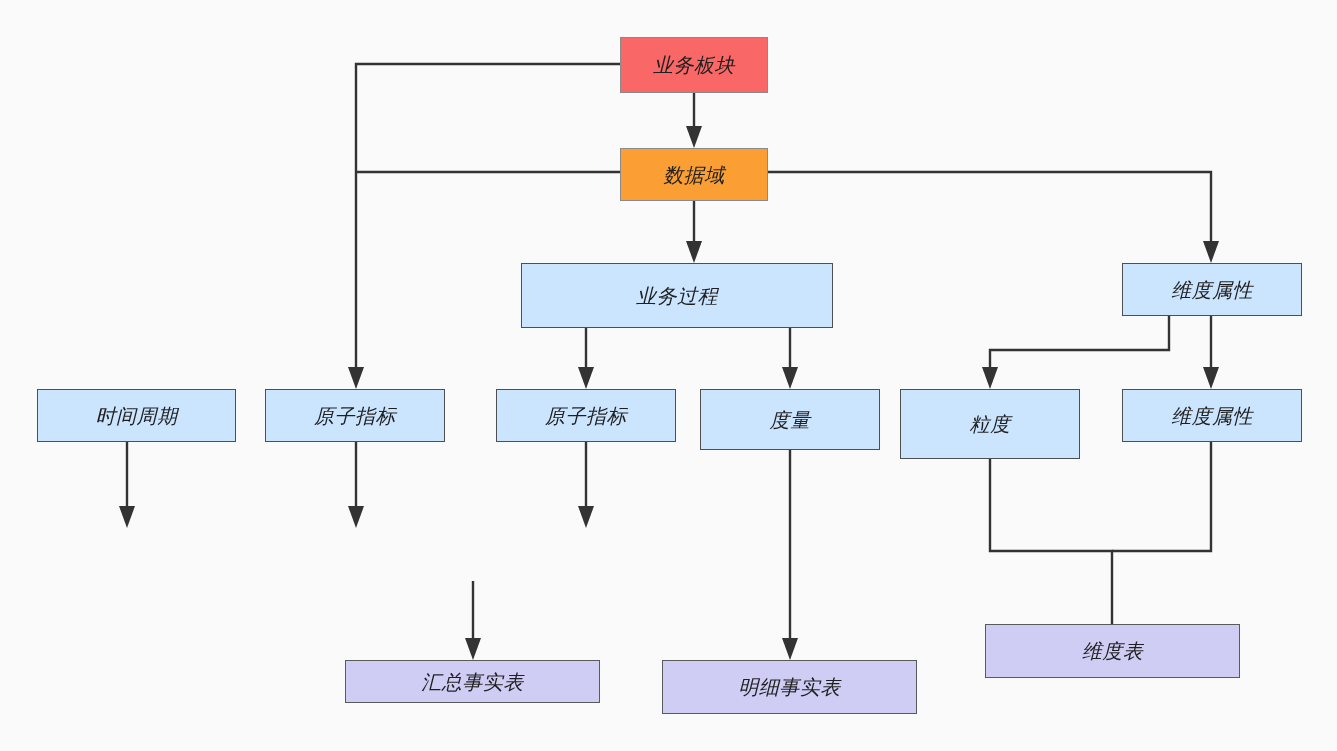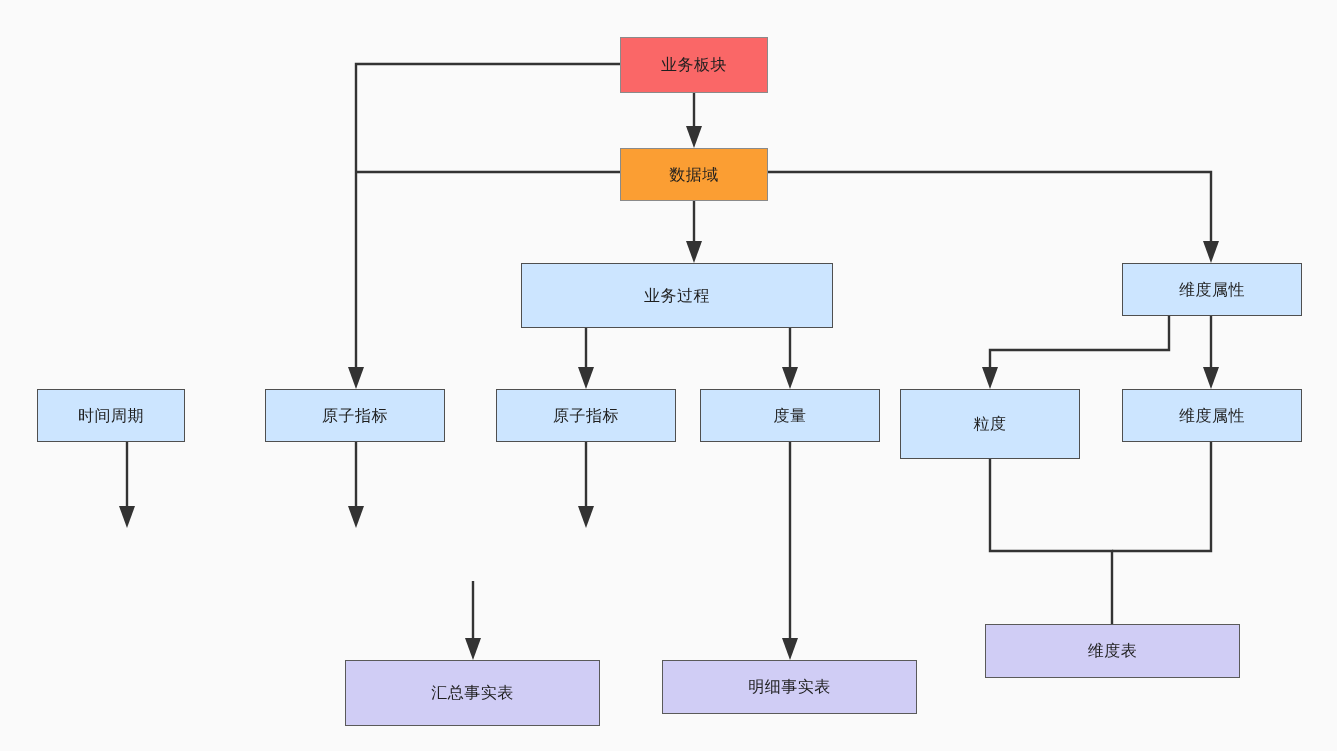--- a/index.html
+++ b/index.html
@@ -9,25 +9,26 @@
     font-family:"Liberation Sans","DejaVu Sans",sans-serif;
     overflow:hidden;
   }
   #diagram-root{position:relative;width:1337px;height:751px;}
   svg#wires{position:absolute;left:0;top:0;width:1337px;height:751px;}
   .node{
     position:absolute;
     box-sizing:border-box;
     display:flex;align-items:center;justify-content:center;
     border:1.3px solid #4f4f4f;
-    font-size:16px;
+    font-size:20px;
     color:#1f1f1f;
     letter-spacing:.5px;
     line-height:1;
     user-select:none;
+    font-style:italic;
   }
   .kind-red   {background:#fa6767;border-color:#8a8a8a;}
   .kind-orange{background:#fb9e33;border-color:#8a8a8a;}
   .kind-blue  {background:#cce5ff;border-color:#4f4f4f;}
   .kind-purple{background:#d0cdf5;border-color:#5a5a5a;}
   .wire{fill:none;stroke:#333333;stroke-width:2.4;}
   .arrowhead{fill:#333333;}
 </style>
 </head>
 <body>
@@ -125,46 +126,46 @@
   </div>
 
   <div class="node kind-blue" style="left:521px;top:263px;width:312px;height:65px;">
     <span>业务过程</span>
   </div>
 
   <div class="node kind-blue" style="left:1122px;top:263px;width:180px;height:53px;">
     <span>维度属性</span>
   </div>
 
-  <div class="node kind-blue" style="left:37px;top:389px;width:148px;height:53px;">
+  <div class="node kind-blue" style="left:37px;top:389px;width:199px;height:53px;">
     <span>时间周期</span>
   </div>
 
   <div class="node kind-blue" style="left:265px;top:389px;width:180px;height:53px;">
     <span>原子指标</span>
   </div>
 
   <div class="node kind-blue" style="left:496px;top:389px;width:180px;height:53px;">
     <span>原子指标</span>
   </div>
 
-  <div class="node kind-blue" style="left:700px;top:389px;width:180px;height:53px;">
+  <div class="node kind-blue" style="left:700px;top:389px;width:180px;height:61px;">
     <span>度量</span>
   </div>
 
   <div class="node kind-blue" style="left:900px;top:389px;width:180px;height:70px;">
     <span>粒度</span>
   </div>
 
   <div class="node kind-blue" style="left:1122px;top:389px;width:180px;height:53px;">
     <span>维度属性</span>
   </div>
 
 
-  <div class="node kind-purple" style="left:345px;top:660px;width:255px;height:66px;">
+  <div class="node kind-purple" style="left:345px;top:660px;width:255px;height:43px;">
     <span>汇总事实表</span>
   </div>
 
   <div class="node kind-purple" style="left:662px;top:660px;width:255px;height:54px;">
     <span>明细事实表</span>
   </div>
 
   <div class="node kind-purple" style="left:985px;top:624px;width:255px;height:54px;">
     <span>维度表</span>
   </div>

